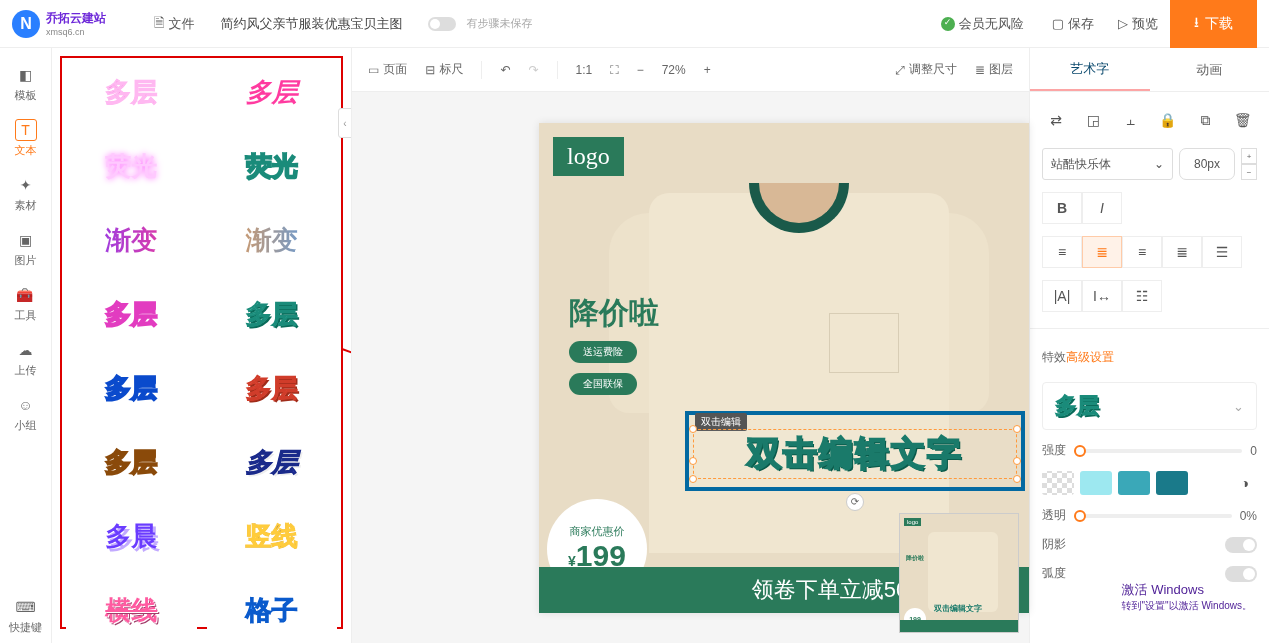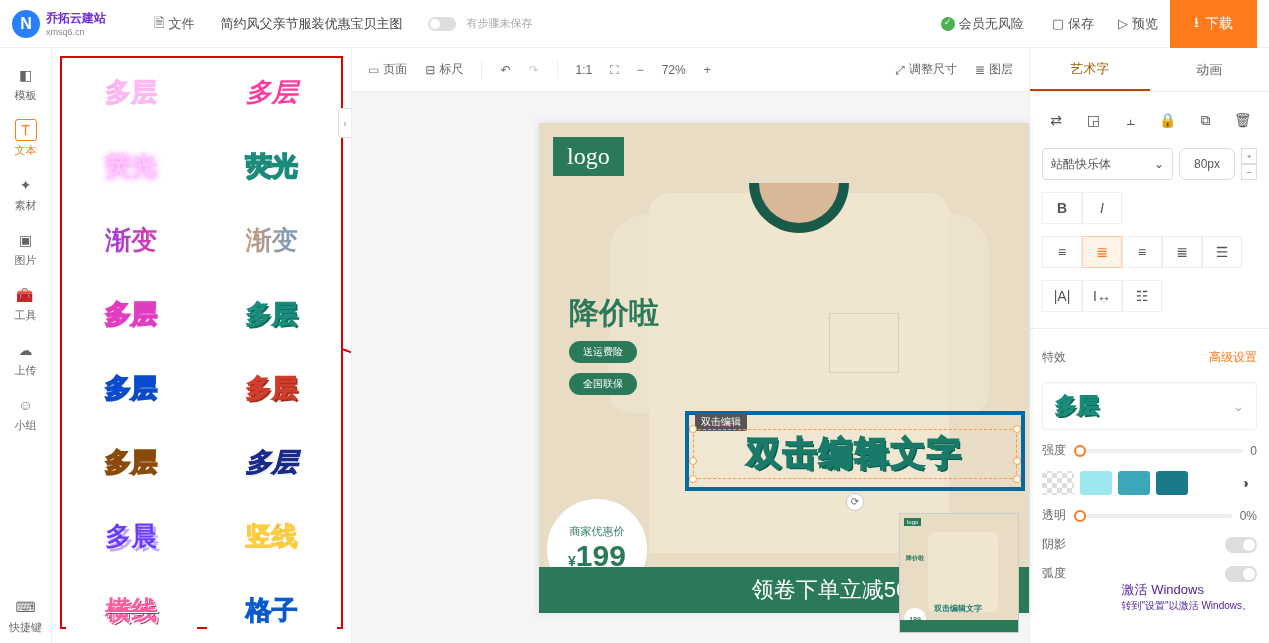--- a/index.html
+++ b/index.html
@@ -90,34 +90,34 @@
 .rot{position:absolute;bottom:-24px;left:50%;transform:translateX(-50%);width:18px;height:18px;border:1px solid #ccc;border-radius:50%;background:#fff;display:flex;align-items:center;justify-content:center;font-size:10px;color:#666;}
 
 
 .mini{position:absolute;bottom:10px;right:10px;width:120px;height:120px;background:#e8dcc5;border:1px solid #ccc;}
 .mini-inner{position:relative;width:100%;height:100%;font-size:6px;}
 
 
 .props{width:240px;border-left:1px solid #eee;display:flex;flex-direction:column;}
 .prop-tabs{display:flex;height:44px;border-bottom:1px solid #eee;}
 .prop-tab{flex:1;display:flex;align-items:center;justify-content:center;cursor:pointer;color:#666;font-size:13px;}
-.prop-tab.active{color:#a16207;border-bottom:2px solid #c2410c;}
+.prop-tab.active{color:#0c4a6e;border-bottom:2px solid #fca5a5;}
 .prop-body{padding:12px;display:flex;flex-direction:column;gap:12px;overflow-y:auto;}
 .icon-row{display:flex;justify-content:space-between;padding:4px 2px;}
 .icon-btn{width:24px;height:24px;display:flex;align-items:center;justify-content:center;color:#555;cursor:pointer;font-size:14px;}
 .font-row{display:flex;gap:6px;align-items:center;}
 .font-sel{flex:1;height:32px;border:1px solid #ddd;border-radius:3px;padding:0 8px;display:flex;align-items:center;justify-content:space-between;font-size:12px;color:#555;cursor:pointer;}
 .size-box{width:56px;height:32px;border:1px solid #ddd;border-radius:7px;display:flex;align-items:center;justify-content:center;font-size:12px;color:#555;}
 .spinner{display:flex;flex-direction:column;}
 .spin-btn{width:16px;height:16px;border:1px solid #ddd;font-size:8px;display:flex;align-items:center;justify-content:center;color:#666;cursor:pointer;}
 .fmt-row{display:flex;gap:0;}
 .fmt-btn{width:40px;height:32px;border:1px solid #eee;display:flex;align-items:center;justify-content:center;cursor:pointer;color:#555;font-size:14px;}
 .fmt-btn.active{background:#fff2e8;color:#ff7a1a;border-color:#ffcba8;}
 .sep{height:1px;background:#eee;margin:4px -12px;}
-.sec-head{display:flex;justify-content:space-between;font-size:12px;color:#666;padding:4px 0;}
+.sec-head{display:flex;font-size:12px;color:#666;padding:4px 0;}
 .sec-head a{color:#ff7a1a;cursor:pointer;}
 .fx-preview{height:48px;border:1px solid #eee;border-radius:4px;display:flex;align-items:center;padding:0 12px;justify-content:space-between;cursor:pointer;}
 .fx-txt{font-size:22px;font-weight:900;color:#7de0d0;-webkit-text-stroke:1px #1a8b7a;text-shadow:2px 2px 0 #0a6b5a;}
 .slider-row{display:flex;align-items:center;gap:8px;font-size:12px;color:#666;}
 .slider{flex:1;height:4px;background:#eee;border-radius:2px;position:relative;cursor:pointer;}
 .slider-thumb{position:absolute;width:12px;height:12px;border-radius:50%;background:#fff;border:2px solid #ff7a1a;top:-4px;}
 .color-row{display:flex;gap:6px;align-items:center;}
 .sw{width:32px;height:24px;border-radius:3px;cursor:pointer;}
 .sw-trans{background:repeating-conic-gradient(#ddd 0 25%,#fff 0 50%) 0/10px 10px;}
 .toggle-sw{width:32px;height:16px;border-radius:8px;background:#ddd;position:relative;cursor:pointer;}

